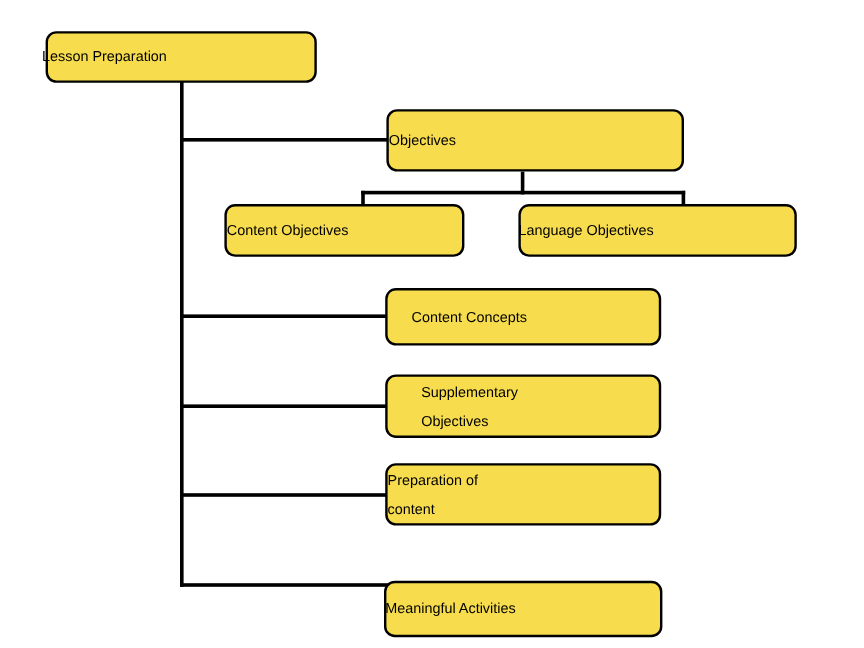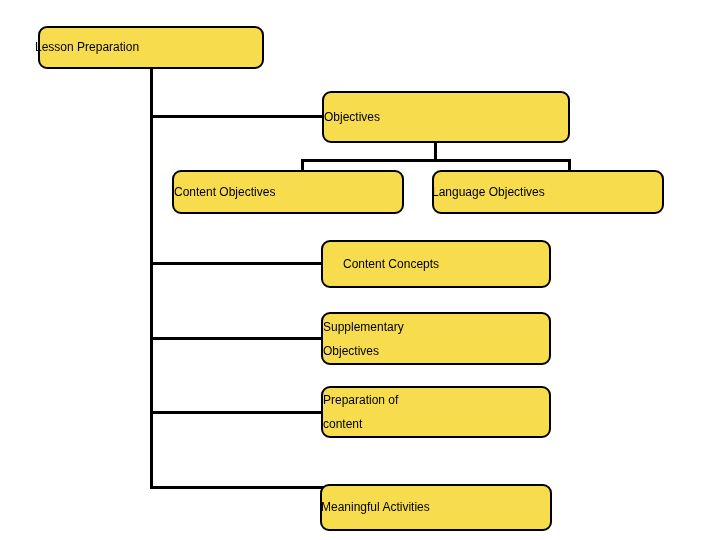--- a/index.html
+++ b/index.html
@@ -49,24 +49,24 @@
     z-index: 5;
   }
   .node .label.two-line {
     white-space: normal;
     line-height: 24px;
   }
 
   
   #node-root         { left: 38px;  top: 26px;  width: 226px; height: 43px; }
   #node-objectives   { left: 322px; top: 91px;  width: 248px; height: 52px; }
-  #node-content-obj  { left: 172px; top: 170px; width: 232px; height: 44px; }
+  #node-content-obj  { left: 187px; top: 170px; width: 200px; height: 44px; }
   #node-language-obj { left: 432px; top: 170px; width: 232px; height: 44px; }
   #node-concepts     { left: 321px; top: 240px; width: 230px; height: 48px; padding-left: 20px; }
-  #node-supplementary{ left: 321px; top: 312px; width: 230px; height: 53px; }
+  #node-supplementary{ left: 321px; top: 312px; width: 230px; height: 53px; padding-left: 28px; }
   #node-adaptation   { left: 321px; top: 386px; width: 230px; height: 52px; }
   #node-meaningful   { left: 320px; top: 463px; width: 232px; height: 47px; margin-top: 21px; }
 
   
   #node-root .label         { transform: translateX(-5px); }
   #node-language-obj .label { transform: translateX(-2px); }
   #node-meaningful .label   { transform: translateX(-1px); }
 
   
   .conn {

